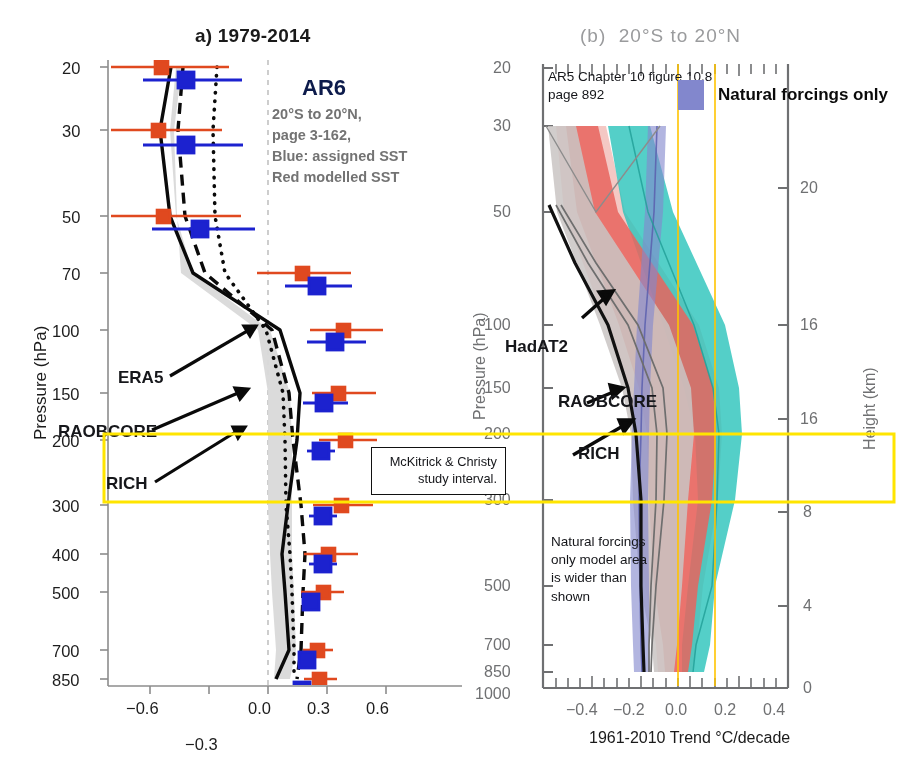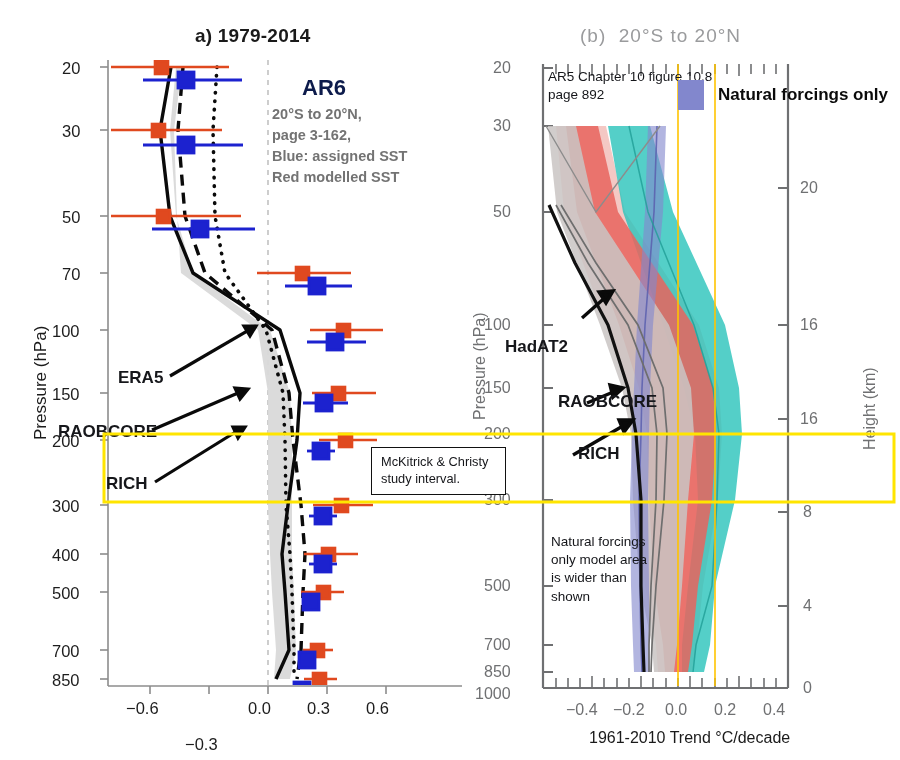--- a/index.html
+++ b/index.html
@@ -15,21 +15,21 @@
   .ar6-note{font-size:14.5px;font-weight:600;color:#737373;line-height:1.45;}
   .axis-num{font-size:16.5px;color:#1d1d1d;}
   .axis-num-r{font-size:16px;color:#6f7072;}
   .axis-title{font-size:17px;color:#1a1a1a;}
   .axis-title-r{font-size:16px;color:#6f7072;}
   .ann{font-size:17px;font-weight:600;color:#16171b;}
   .legend-txt{font-size:14.5px;color:#15161a;}
   .legend-txt-b{font-size:17px;font-weight:700;color:#0b0b0b;}
   .small-note{font-size:13.5px;color:#15161a;line-height:1.35;}
   .panel-b-title{font-size:19px;color:#9a9b9d;letter-spacing:1px;}
-  .mk-box{border:1.6px solid #111;background:#fff;padding:5px 8px 6px 9px;font-size:12.8px;line-height:1.35;color:#15161a;}
+  .mk-box{border:1.6px solid #111;background:#fff;padding:5px 8px 6px 9px;font-size:12.8px;line-height:1.35;color:#15161a;text-align:right;}
   .vert{transform-origin:0 0;}
   .swatch{display:inline-block;}
 </style>
 </head>
 <body>
 
 <div id="fig">
 
   <svg class="abs" style="left:0;top:0" width="470" height="760">
     <defs>

